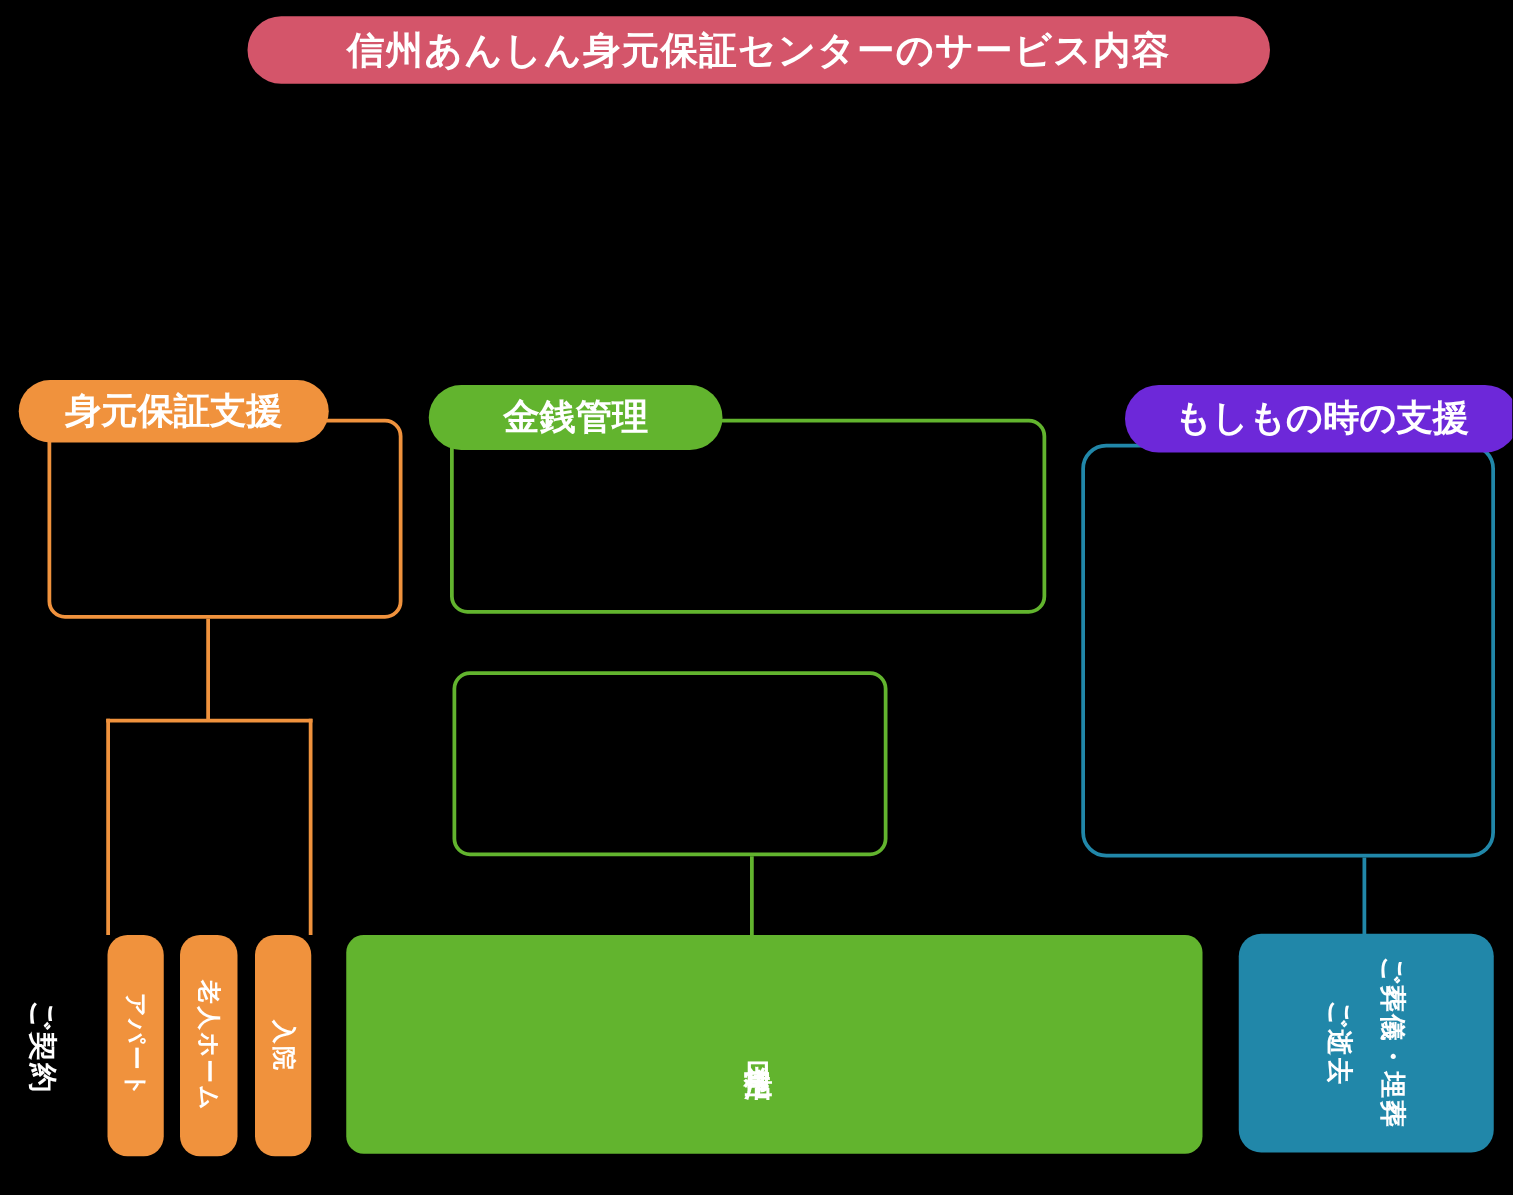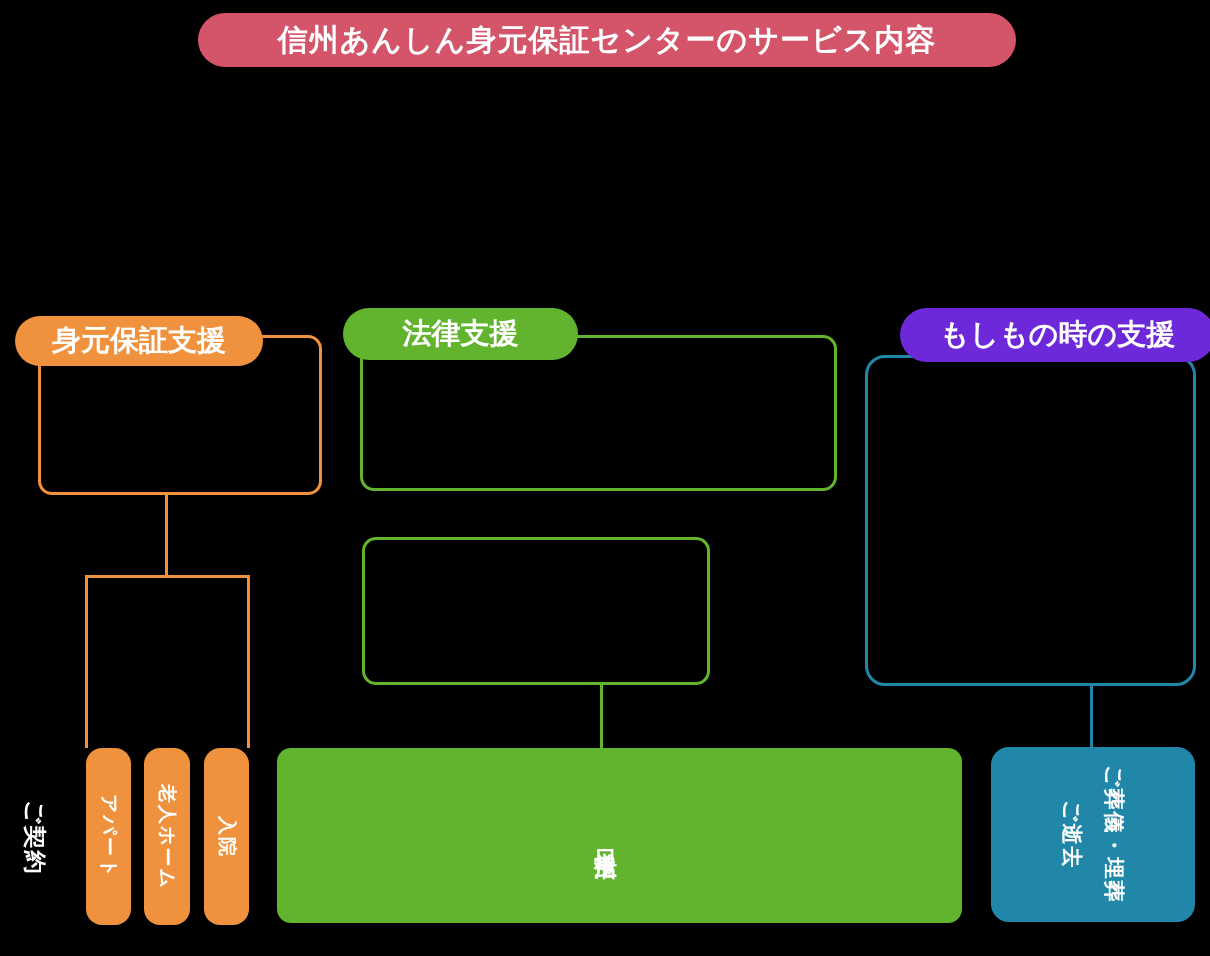--- a/index.html
+++ b/index.html
@@ -17,21 +17,21 @@
   .line{position:absolute;z-index:0;}
   .sideways{writing-mode:vertical-rl;text-orientation:sideways;letter-spacing:2px;}
   .upright{writing-mode:vertical-rl;text-orientation:upright;letter-spacing:2px;}
   
   .title-pill{
     left:198px;top:13px;width:818px;height:54px;border-radius:27px;
     background:#d4556a;font-size:30px;letter-spacing:1px;
   }
   
   .identity-box{left:38px;top:335px;width:284px;height:160px;border:3px solid #f0923d;border-radius:14px;}
-  .identity-pill{left:15px;top:316px;width:248px;height:50px;border-radius:25px;background:#f0923d;font-size:29px;}
+  .identity-pill{left:15px;top:304px;width:248px;height:50px;border-radius:25px;background:#f0923d;font-size:29px;}
   .id-stem{left:165px;top:495px;width:3px;height:82px;background:#f0923d;}
   .id-bracket-h{left:85px;top:575px;width:165px;height:3px;background:#f0923d;}
   .id-bracket-l{left:85px;top:575px;width:3px;height:173px;background:#f0923d;}
   .id-bracket-r{left:247px;top:575px;width:3px;height:173px;background:#f0923d;}
   
   .vpill{
     position:absolute;top:748px;height:177px;border-radius:16px;background:#f0923d;
     display:flex;align-items:center;justify-content:center;z-index:2;
   }
   .vpill .vtxt{font-size:19px;}
@@ -84,21 +84,21 @@
   <div class="pill identity-pill">
     <span>身元保証支援</span>
   </div>
   <div class="line id-stem"></div>
   <div class="line id-bracket-h"></div>
   <div class="line id-bracket-l"></div>
   <div class="line id-bracket-r"></div>
 
   <div class="obox life-box"></div>
   <div class="pill life-pill">
-    <span>法律支援</span>
+    <span>金銭管理</span>
   </div>
 
   <div class="obox money-box"></div>
   <div class="line money-stem"></div>
 
   <div class="obox emergency-box"></div>
   <div class="pill emergency-pill">
     <span>もしもの時の支援</span>
   </div>
   <div class="line emergency-stem"></div>

